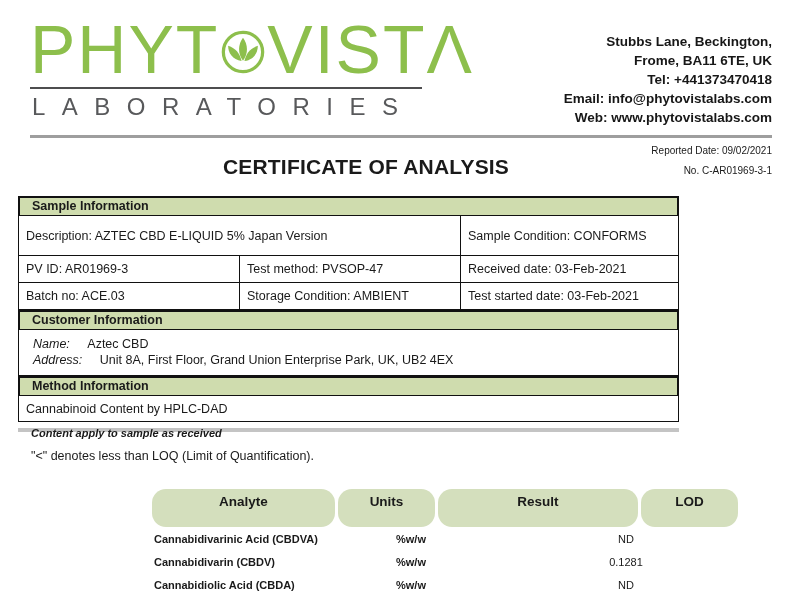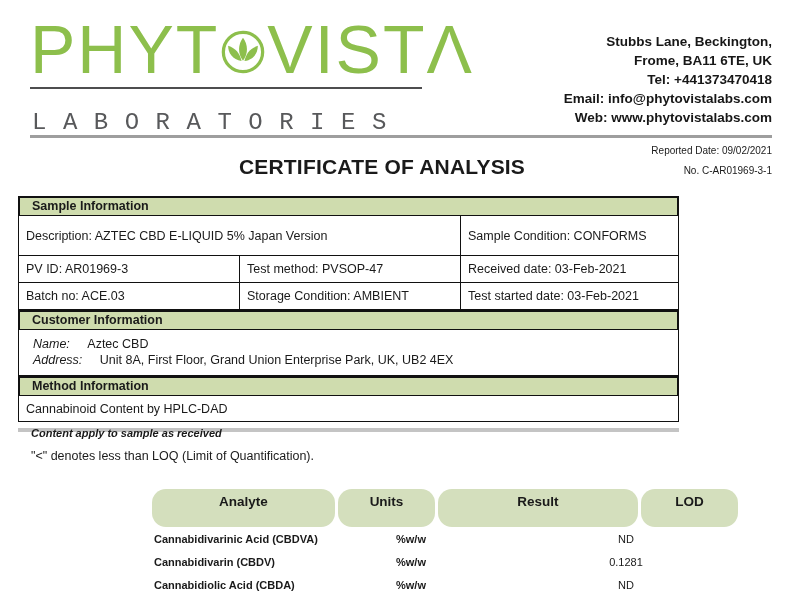--- a/index.html
+++ b/index.html
@@ -15,32 +15,32 @@
     font-family:"Liberation Sans", sans-serif;color:var(--ink);position:relative;
   }
   .page{position:absolute;inset:0;background:#fff;}
 
   
   .logo-block{position:absolute;left:30px;top:16px;width:392px;}
   .brand{display:flex;align-items:center;color:var(--green);
          font-size:68px;line-height:62px;font-weight:normal;letter-spacing:2px;white-space:nowrap;}
   .brand .leaf{margin:4px 1px 0 1px;flex:0 0 auto;}
   .rule-dark{height:2px;background:#4d4d4f;margin-top:5px;}
-  .labs{font-size:24px;color:#58595b;letter-spacing:16.5px;margin-top:20px;
-        white-space:nowrap;text-indent:2px;font-family:Liberation Mono, monospace;}
+  .labs{font-size:24px;color:#58595b;letter-spacing:16.5px;margin-top:4px;
+        white-space:nowrap;text-indent:2px;}
   .rule-light{position:absolute;left:30px;top:135px;width:742px;height:3px;background:#9e9e9e;}
 
   
   .contact{position:absolute;right:28px;top:32px;text-align:right;
            font-size:13.5px;line-height:19px;font-weight:bold;color:#171717;}
 
   
   .report-meta{position:absolute;right:28px;top:141px;text-align:right;
                font-size:10px;line-height:20px;}
-  .coa-title{position:absolute;left:16px;top:155px;width:732px;text-align:center;
+  .coa-title{position:absolute;left:0;top:155px;width:732px;text-align:center;
              font-size:21px;font-weight:bold;letter-spacing:0.2px;}
 
   
   .doc-tables{position:absolute;left:18px;top:196px;width:661px;}
   .sec-bar{background:var(--bar-green);border:2px solid #111;border-bottom:none;
            font-size:12.5px;font-weight:bold;padding:1px 0 2px 12px;}
   table.info{border-collapse:collapse;width:100%;table-layout:fixed;}
   table.info td{border:1.5px solid #111;font-size:12.5px;padding:3px 7px;vertical-align:middle;}
   td.c1{width:294px;} td.c2{width:245px;} td.c3{width:218px;}
   td.desc{vertical-align:top;padding-top:4px;height:40px;}

